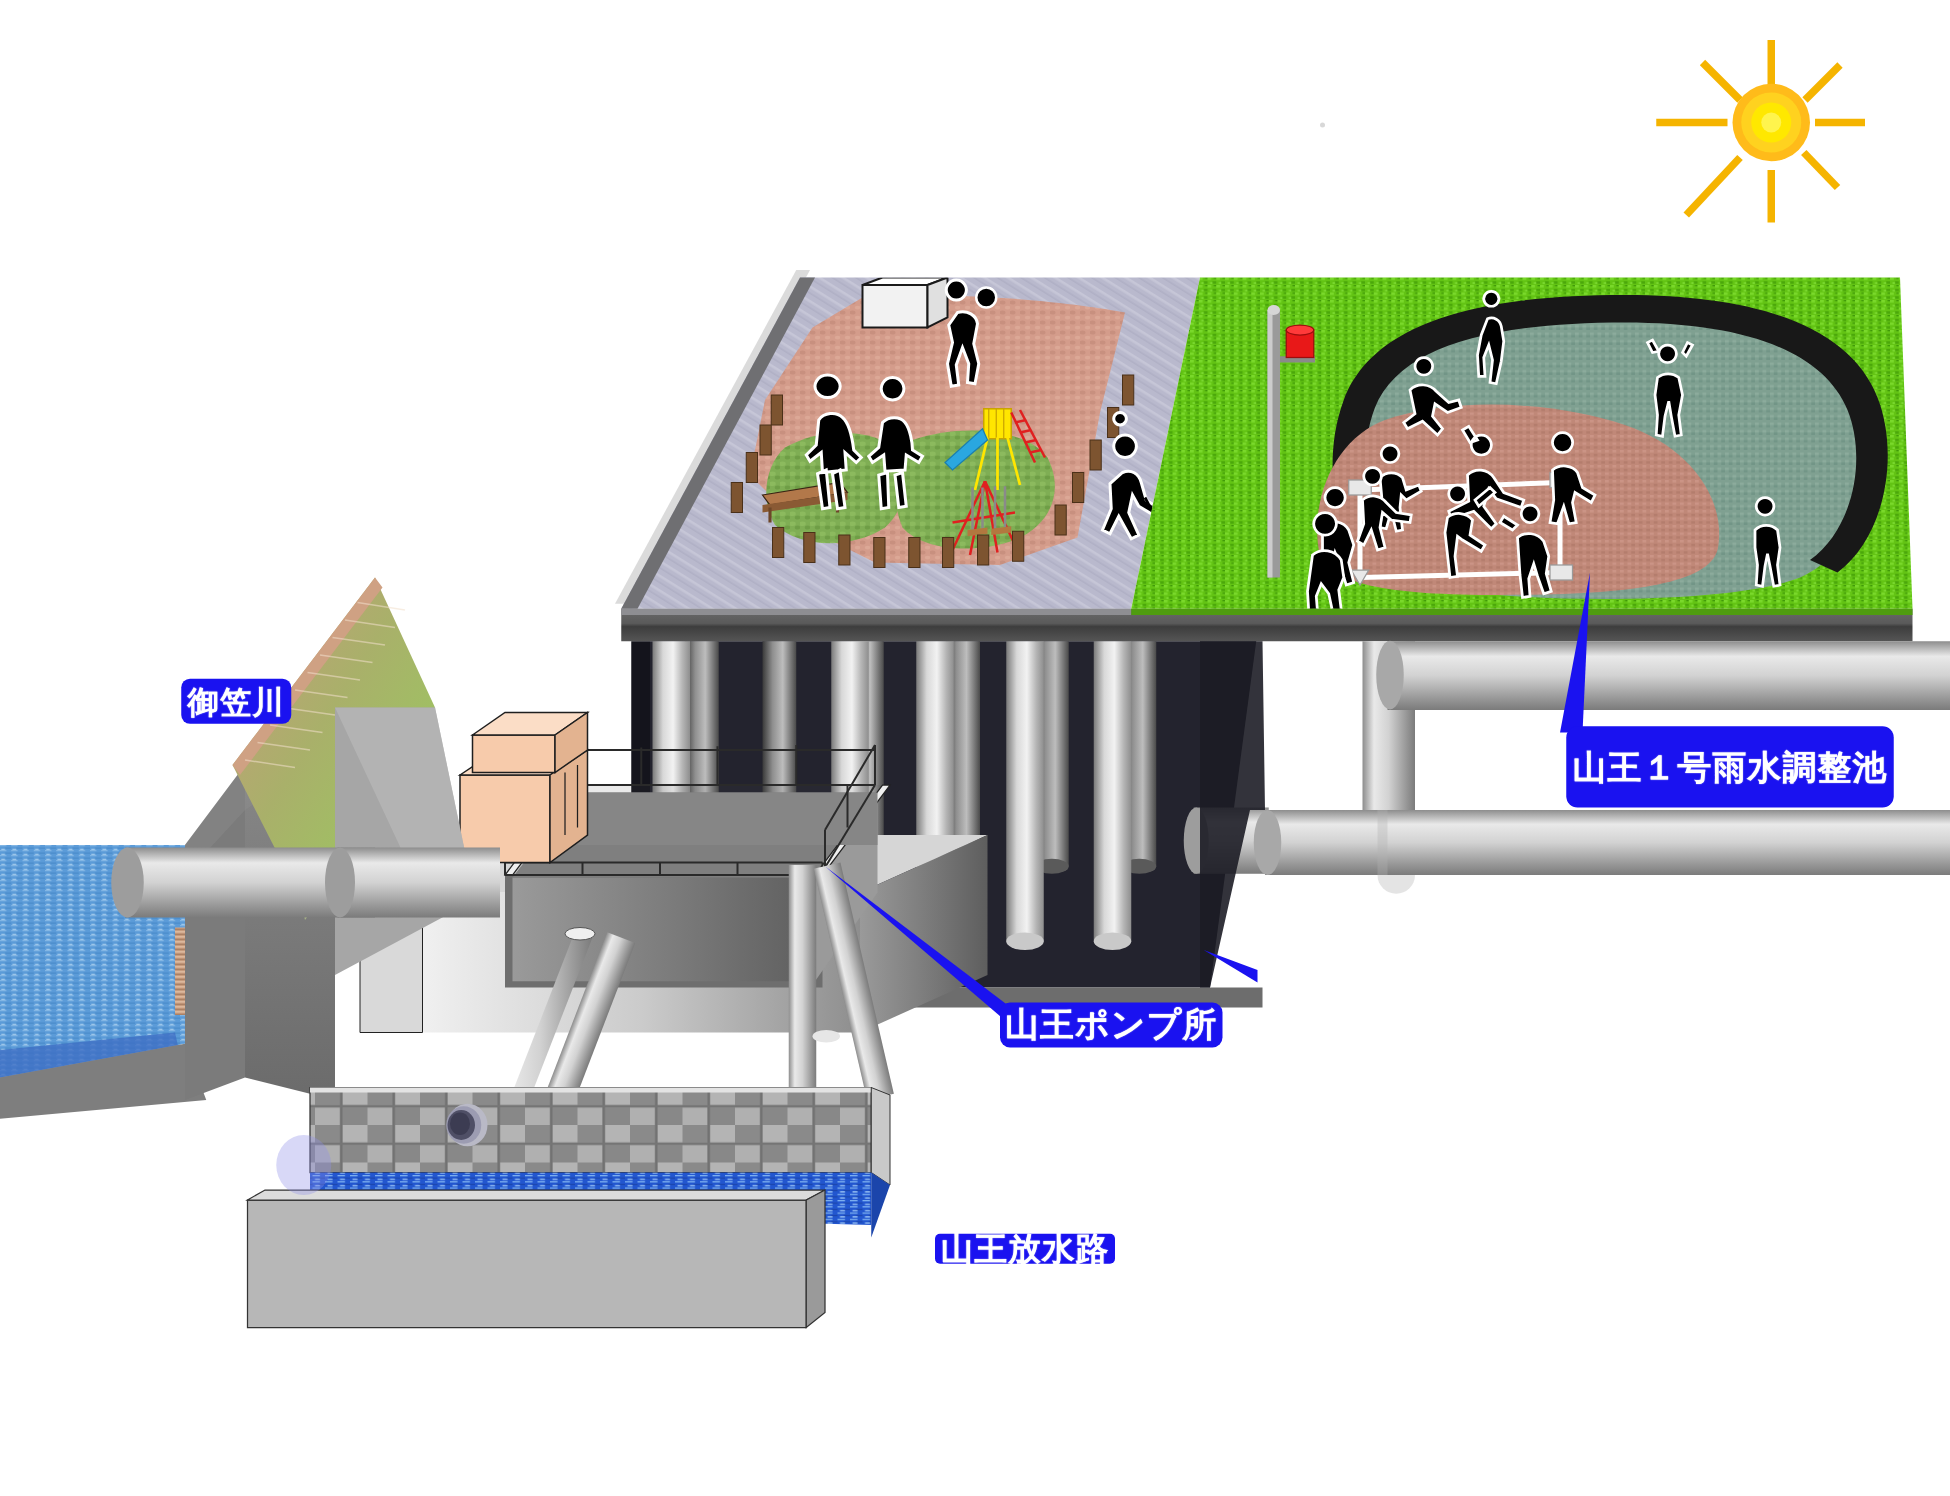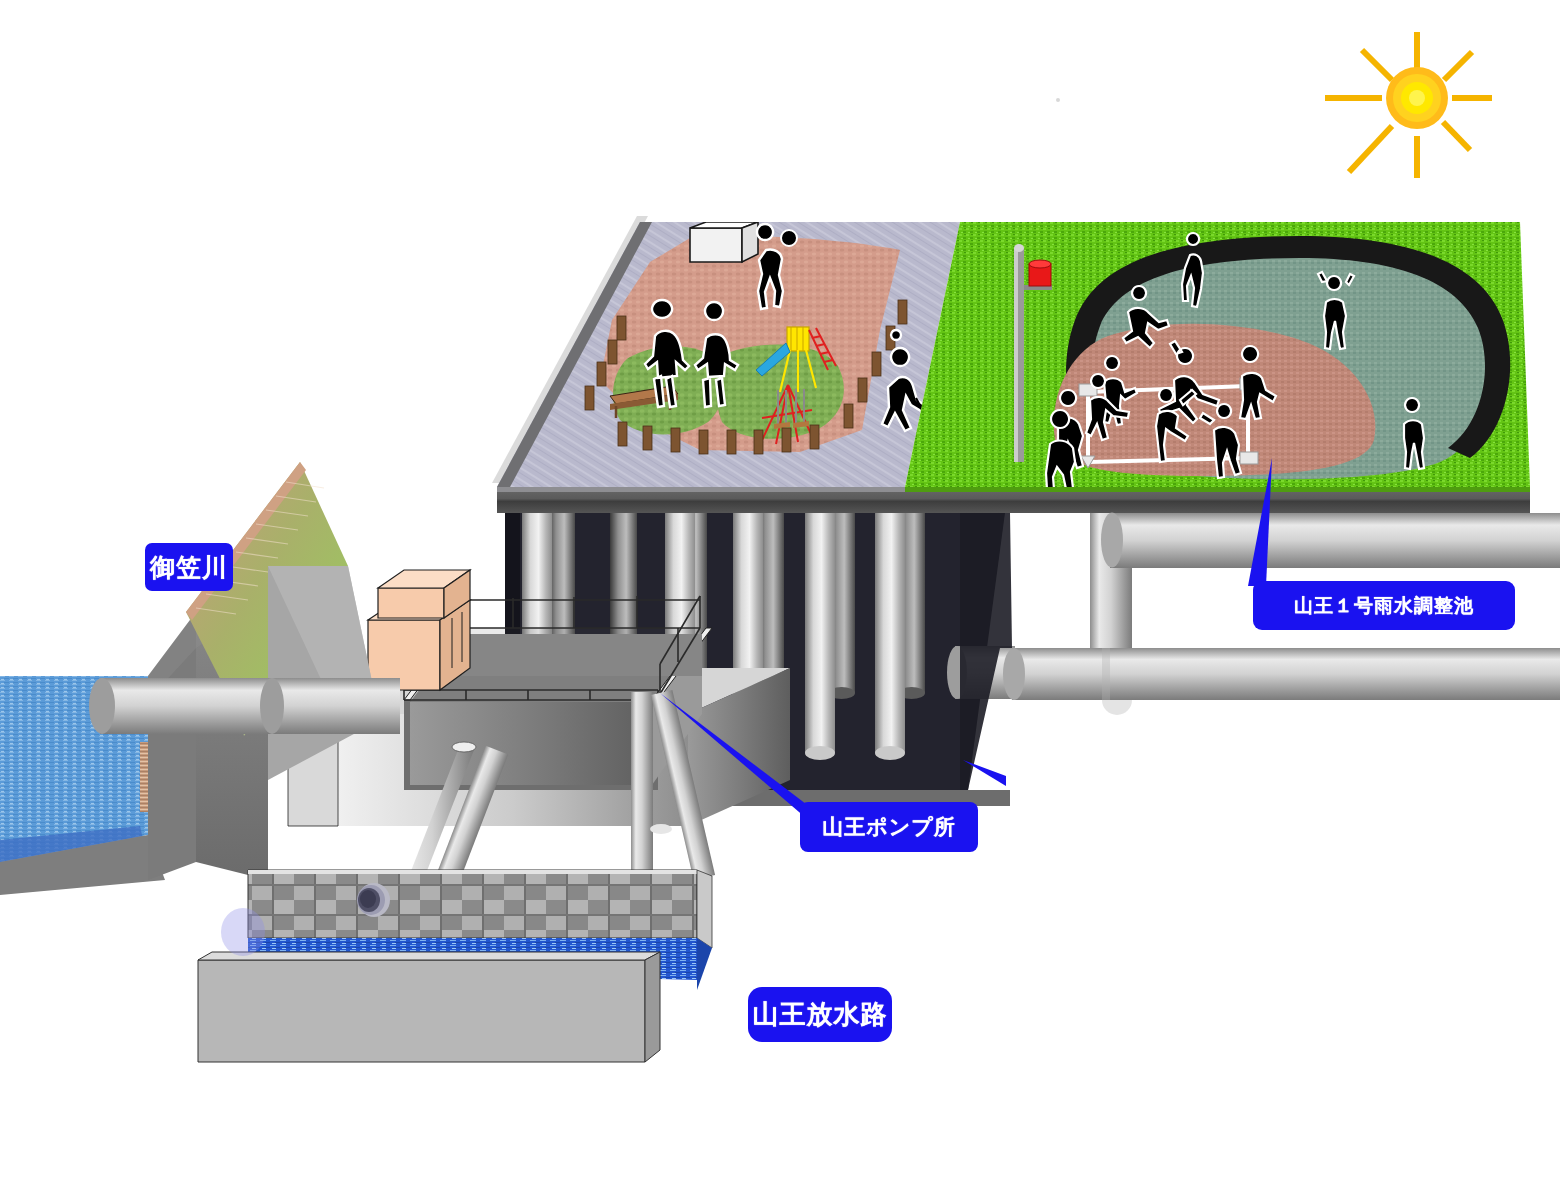--- a/index.html
+++ b/index.html
@@ -15,25 +15,25 @@
     color:#ffffff;
     border-radius:9px;
     font-weight:bold;
     letter-spacing:1px;
     white-space:nowrap;
     text-align:center;
     box-shadow:0 0 0 0 rgba(0,0,0,0);
     display:flex;align-items:center;justify-content:center;
     text-shadow:0 0 1px #fff;
   }
-  .c-misasa{left:145px;top:543px;width:88px;height:48px;font-size:25px;border-radius:7px;}
-  .c-p1{left:1253px;top:581px;width:262px;height:49px;font-size:19px;}
+  .c-misasa{left:145px;top:543px;width:88px;height:36px;font-size:25px;border-radius:7px;}
+  .c-p1{left:1253px;top:581px;width:262px;height:65px;font-size:27px;}
   .c-p2{left:1007px;top:763px;width:266px;height:47px;font-size:27px;}
-  .c-pump{left:800px;top:802px;width:178px;height:50px;font-size:21px;border-radius:8px;}
-  .c-channel{left:748px;top:987px;width:144px;height:55px;font-size:26px;border-radius:14px;}
+  .c-pump{left:800px;top:802px;width:178px;height:36px;font-size:27px;border-radius:8px;}
+  .c-channel{left:748px;top:987px;width:144px;height:24px;font-size:26px;border-radius:4px;}
 </style>
 </head>
 <body>
 
 <div id="stage">
 
 <svg width="1560" height="1197" viewBox="0 0 1560 1197" xmlns="http://www.w3.org/2000/svg">
   <defs>
 
     <linearGradient id="gCol" x1="0" y1="0" x2="1" y2="0">

